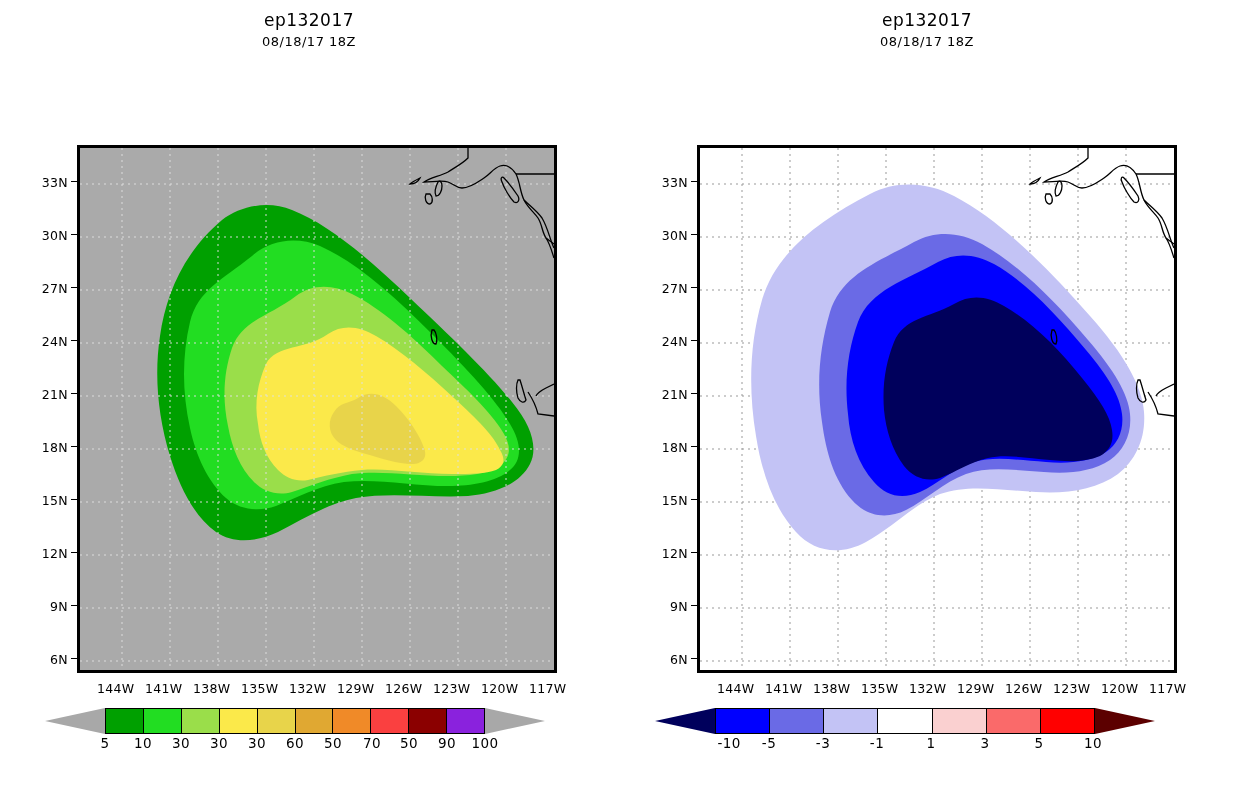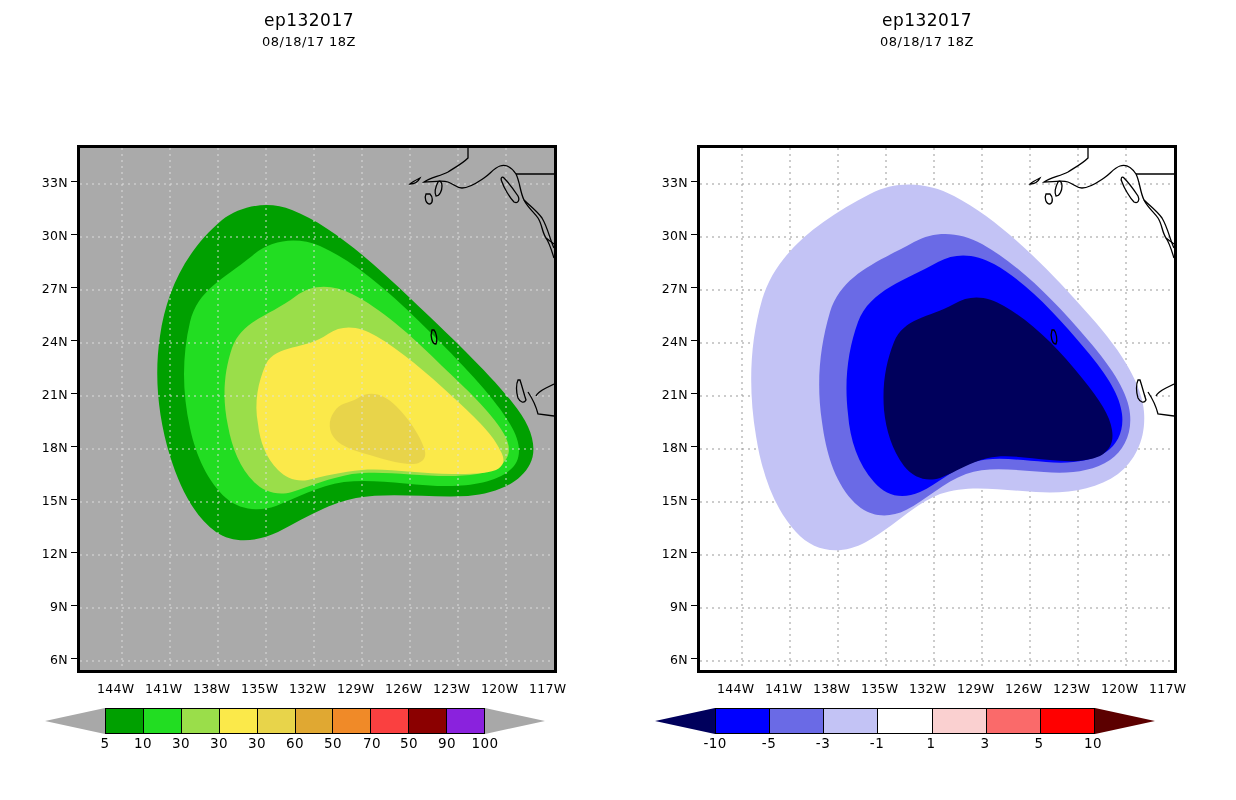--- a/index.html
+++ b/index.html
@@ -299,21 +299,21 @@
         <div style="background:#6a6ae6;"></div>
         <div style="background:#c3c3f5;"></div>
         <div style="background:#ffffff;"></div>
         <div style="background:#fad0d0;"></div>
         <div style="background:#fa6a6a;"></div>
         <div style="background:#ff0000;"></div>
       </div>
       <div class="cbar-tri" style="left:440px;border-top:13px solid transparent;border-bottom:13px solid transparent;border-left:60px solid #5c0000;"></div>
     </div>
     <div class="cbar-labels">
-      <div class="cbar-lab" style="left:35px;">-10</div>
+      <div class="cbar-lab" style="left:49px;">-10</div>
       <div class="cbar-lab" style="left:89px;">-5</div>
       <div class="cbar-lab" style="left:143px;">-3</div>
       <div class="cbar-lab" style="left:197px;">-1</div>
       <div class="cbar-lab" style="left:251px;">1</div>
       <div class="cbar-lab" style="left:305px;">3</div>
       <div class="cbar-lab" style="left:359px;">5</div>
       <div class="cbar-lab" style="left:413px;">10</div>
     </div>
   </div>
 </div>

